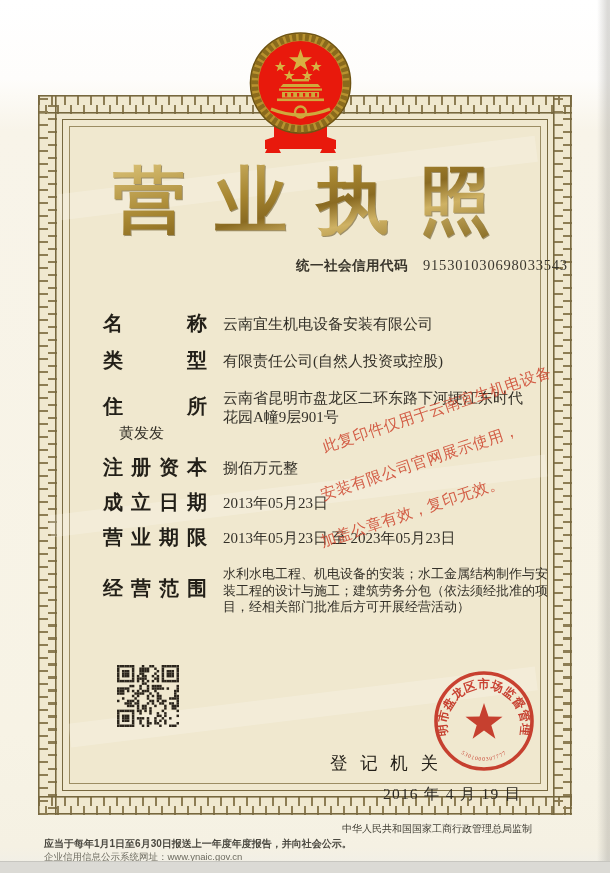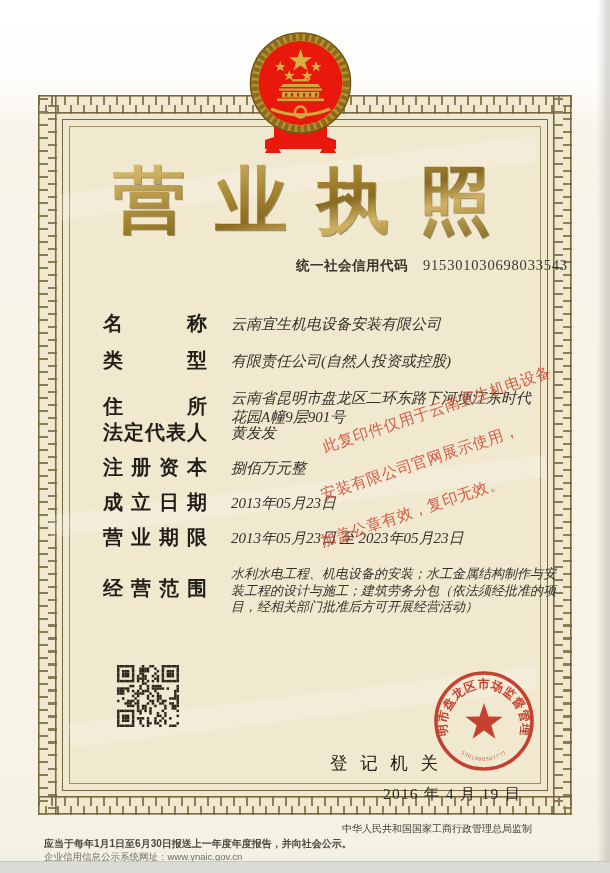--- a/index.html
+++ b/index.html
@@ -45,21 +45,21 @@
   }
   .credit{position:absolute;top:257px;left:296px;display:flex;align-items:baseline;}
   .credit-label{font-family:"Liberation Sans",sans-serif;font-weight:700;font-size:13.5px;color:#3a362c;letter-spacing:.5px;}
   .credit-value{margin-left:15px;font-size:14.5px;color:#3a372f;letter-spacing:.8px;}
 
   
   .row{position:absolute;left:103px;display:flex;align-items:center;}
   .row .lab{display:block;width:104px;flex:0 0 104px;
     font-family:"Liberation Sans",sans-serif;font-weight:700;font-size:20px;line-height:1.05;color:#221f18;
     text-align:justify;text-align-last:justify;}
-  .row .val{margin-left:24px;width:332px;font-size:15px;line-height:1.28;color:#333028;padding-top:3px;font-style:italic;}
+  .row .val{margin-left:16px;width:332px;font-size:15px;line-height:1.28;color:#333028;padding-top:3px;}
   .row .val.small{font-size:13px;width:334px;padding-top:5px;}
   .row .val.addr{width:306px;}
 
   
   .wm-line{position:absolute;transform:rotate(-18.5deg);transform-origin:left top;
     color:#cf4a33;font-size:15.5px;letter-spacing:.5px;white-space:nowrap;opacity:.88;z-index:4;}
 
   
   .reg-label{position:absolute;left:330px;top:751px;width:108px;
     font-family:"Liberation Sans",sans-serif;font-weight:400;font-size:17.5px;color:#242019;
@@ -139,21 +139,20 @@
   </div>
   <div class="row" style="top:349px;">
     <span class="lab">类型</span>
     <div class="val">有限责任公司(自然人投资或控股)</div>
   </div>
   <div class="row" style="top:386px;">
     <span class="lab">住所</span>
     <div class="val addr">云南省昆明市盘龙区二环东路下河埂江东时代花园A幢9层901号</div>
   </div>
   <div class="row" style="top:421px;">
-    <span class="lab">法定代表人</span>
     <div class="val">黄发发</div>
   </div>
   <div class="row" style="top:456px;">
     <span class="lab">注册资本</span>
     <div class="val">捌佰万元整</div>
   </div>
   <div class="row" style="top:491px;">
     <span class="lab">成立日期</span>
     <div class="val">2013年05月23日</div>
   </div>

